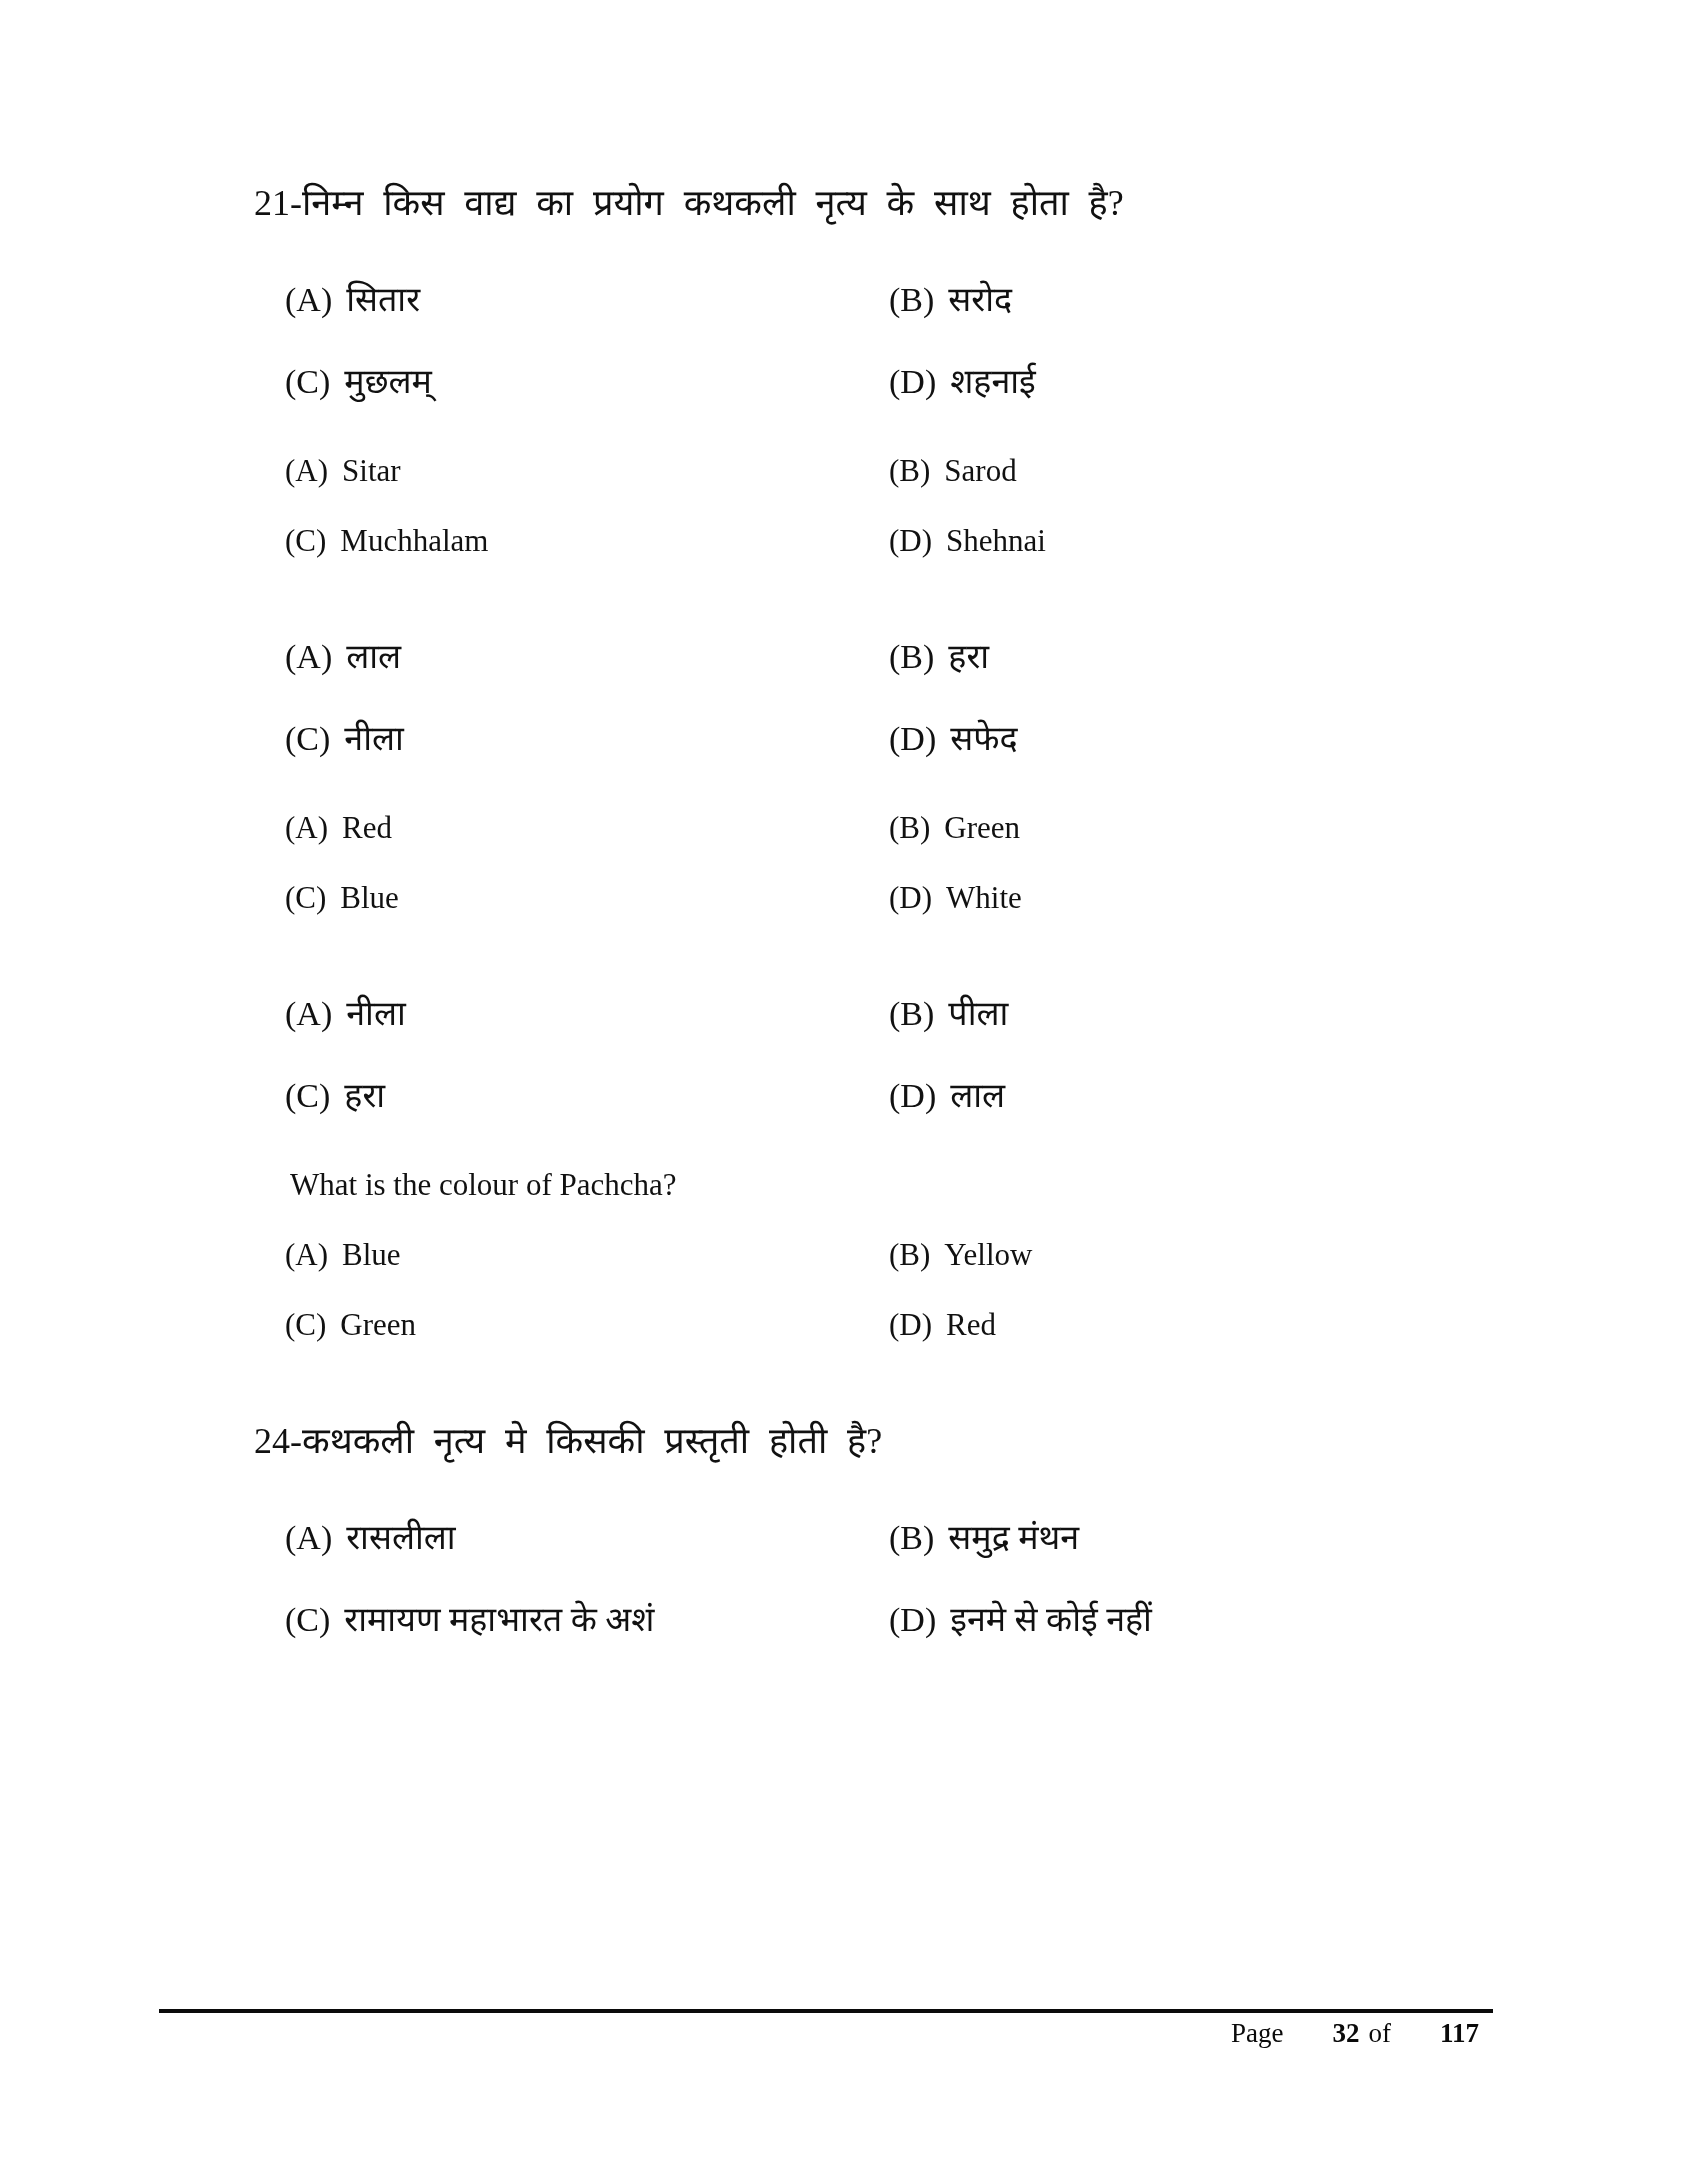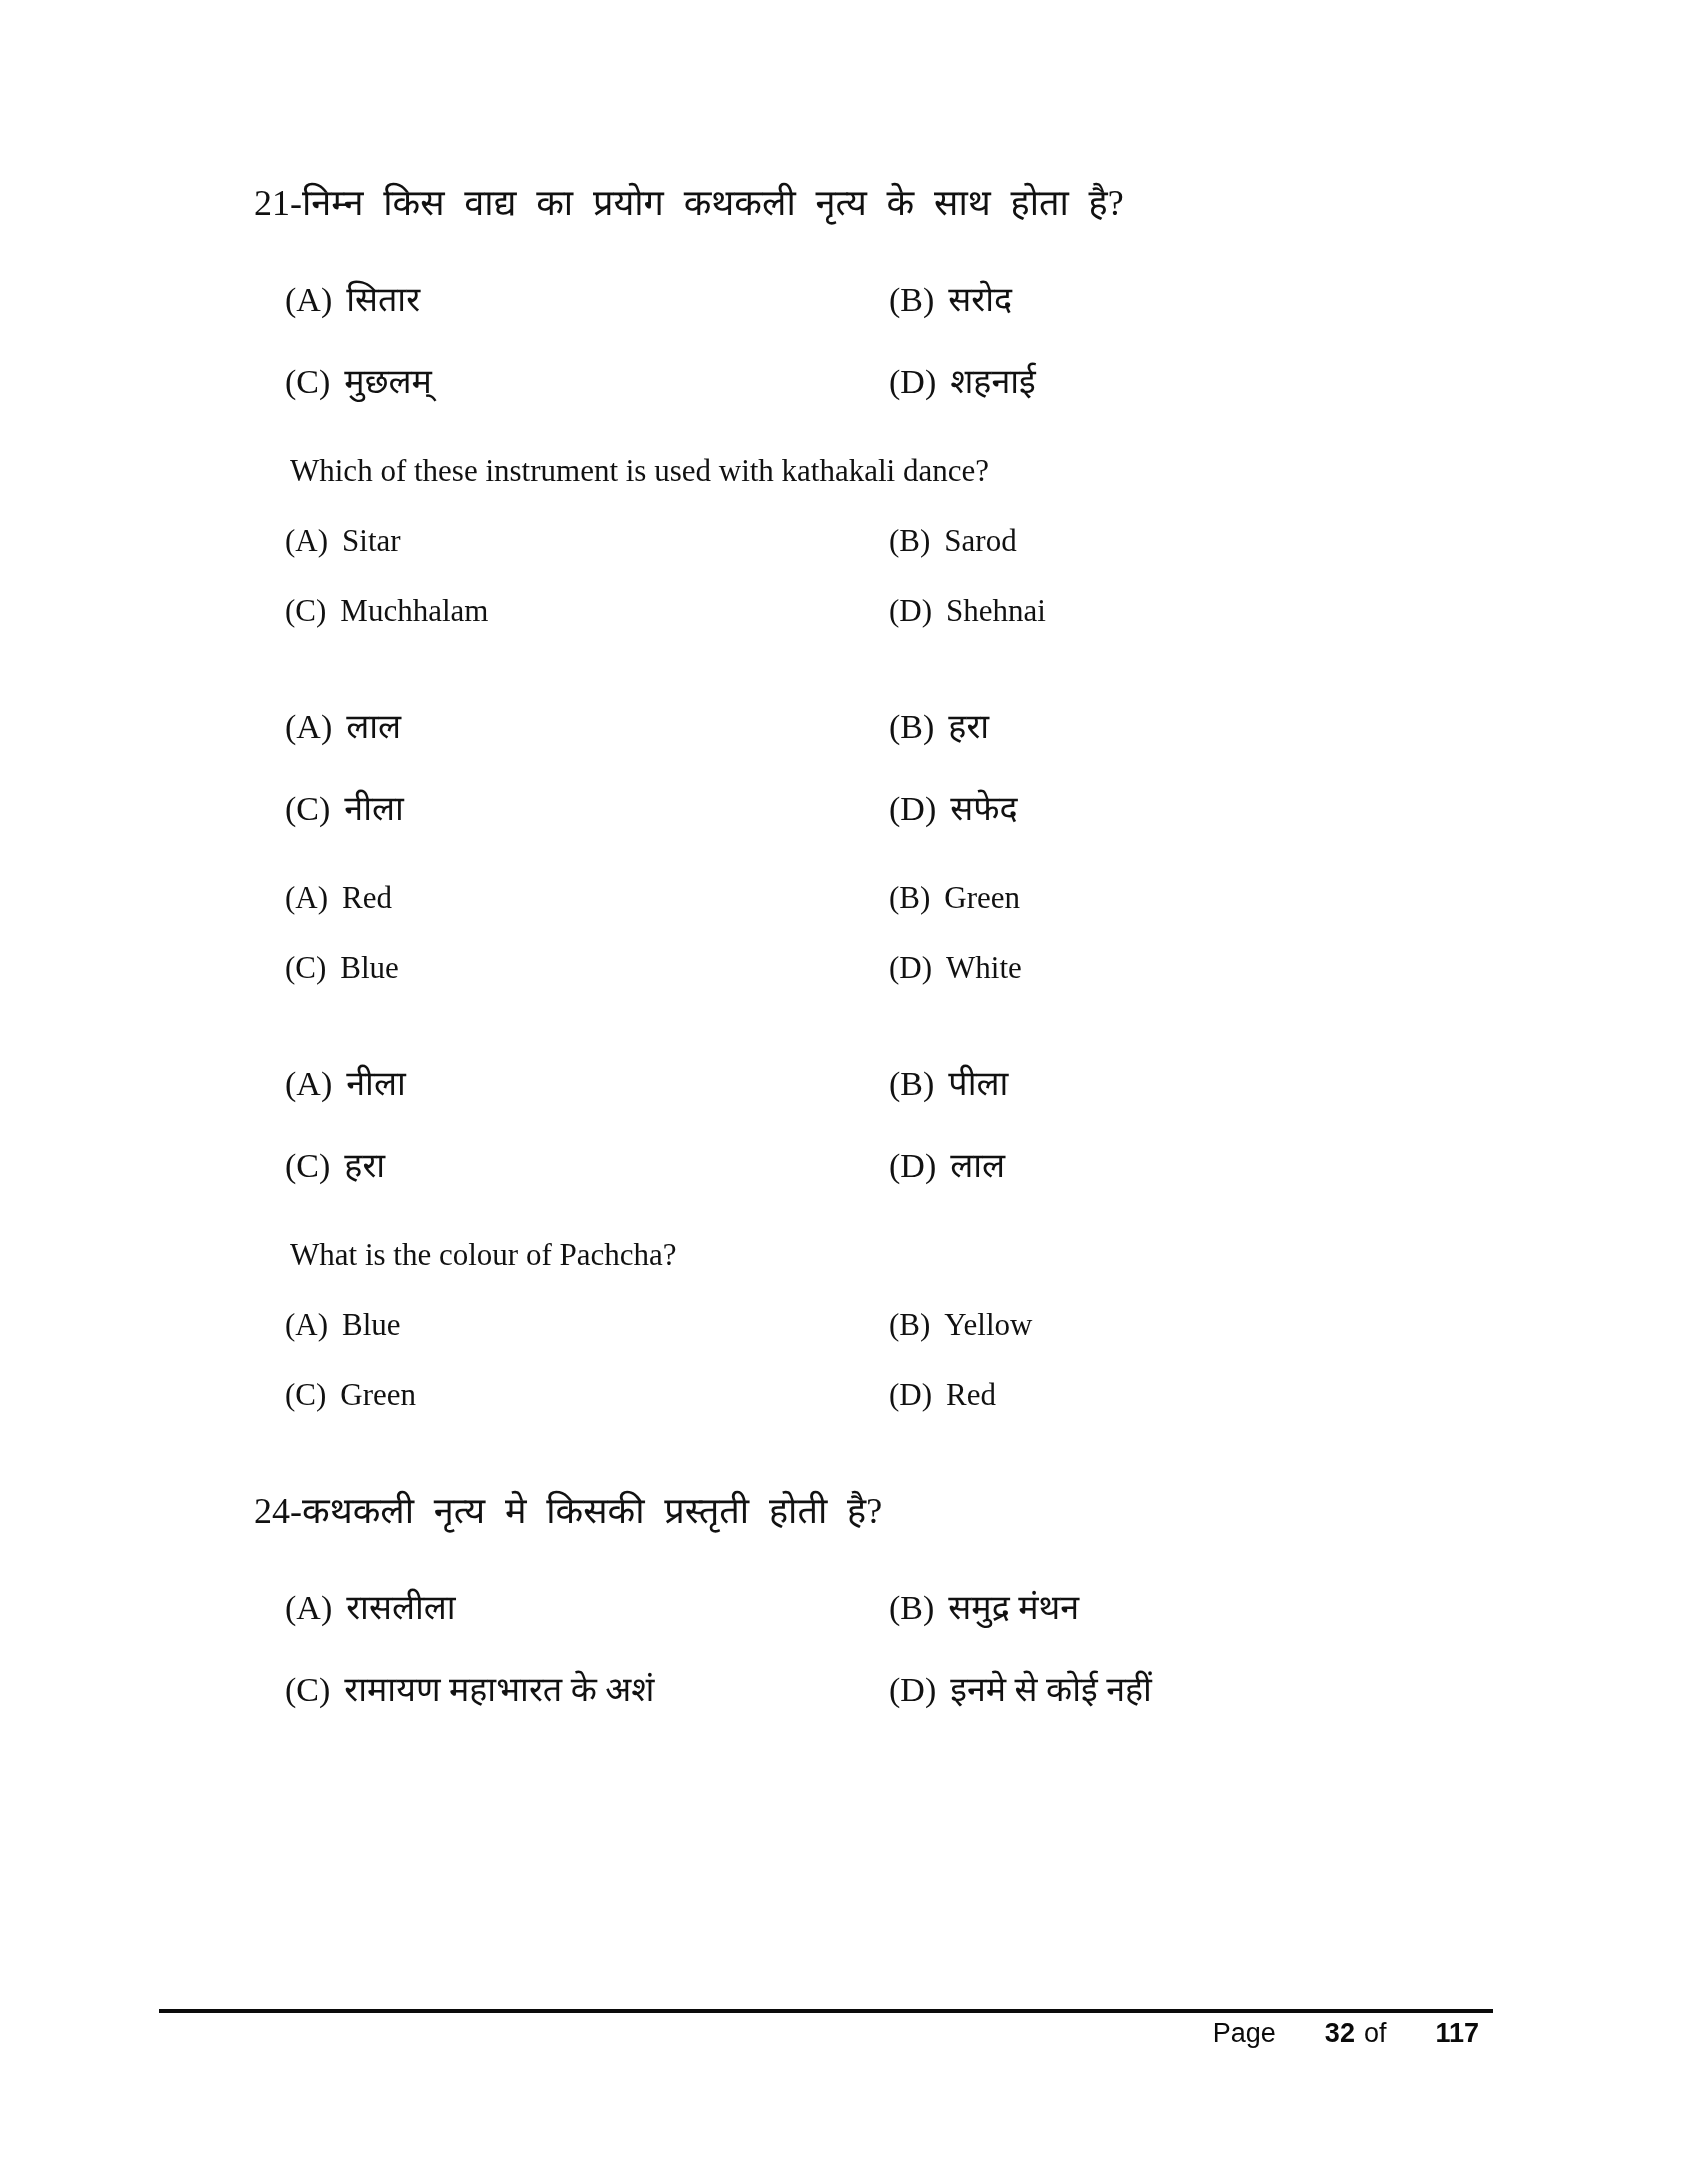--- a/index.html
+++ b/index.html
@@ -53,21 +53,21 @@
     left: 159px;
     top: 2009px;
     width: 1334px;
     height: 4px;
     background: #0a0a0a;
   }
   .footer-text {
     position: absolute;
     right: 204px;
     top: 2018px;
-    font-family: Liberation Sans, sans-serif;
+    font-family: Liberation Serif, serif;
     font-size: 27px;
     color: #0a0a0a;
     display: inline-flex;
     gap: 9px;
     align-items: baseline;
   }
   .footer-text .bold { font-weight: bold; margin-left: 40px; }
 </style>
 </head>
 <body>
@@ -90,21 +90,20 @@
       <div class="opt-row hindi last">
         <div class="opt-cell col1">
           <span class="opt-label">(C)</span>
           <span class="opt-text">मुछलम्</span>
         </div>
         <div class="opt-cell col2">
           <span class="opt-label">(D)</span>
           <span class="opt-text">शहनाई</span>
         </div>
       </div>
-      <div class="eng-q">Which of these instrument is used with kathakali dance?</div>
       <div class="opt-row eng">
         <div class="opt-cell col1">
           <span class="opt-label">(A)</span>
           <span class="opt-text">Sitar</span>
         </div>
         <div class="opt-cell col2">
           <span class="opt-label">(B)</span>
           <span class="opt-text">Sarod</span>
         </div>
       </div>

